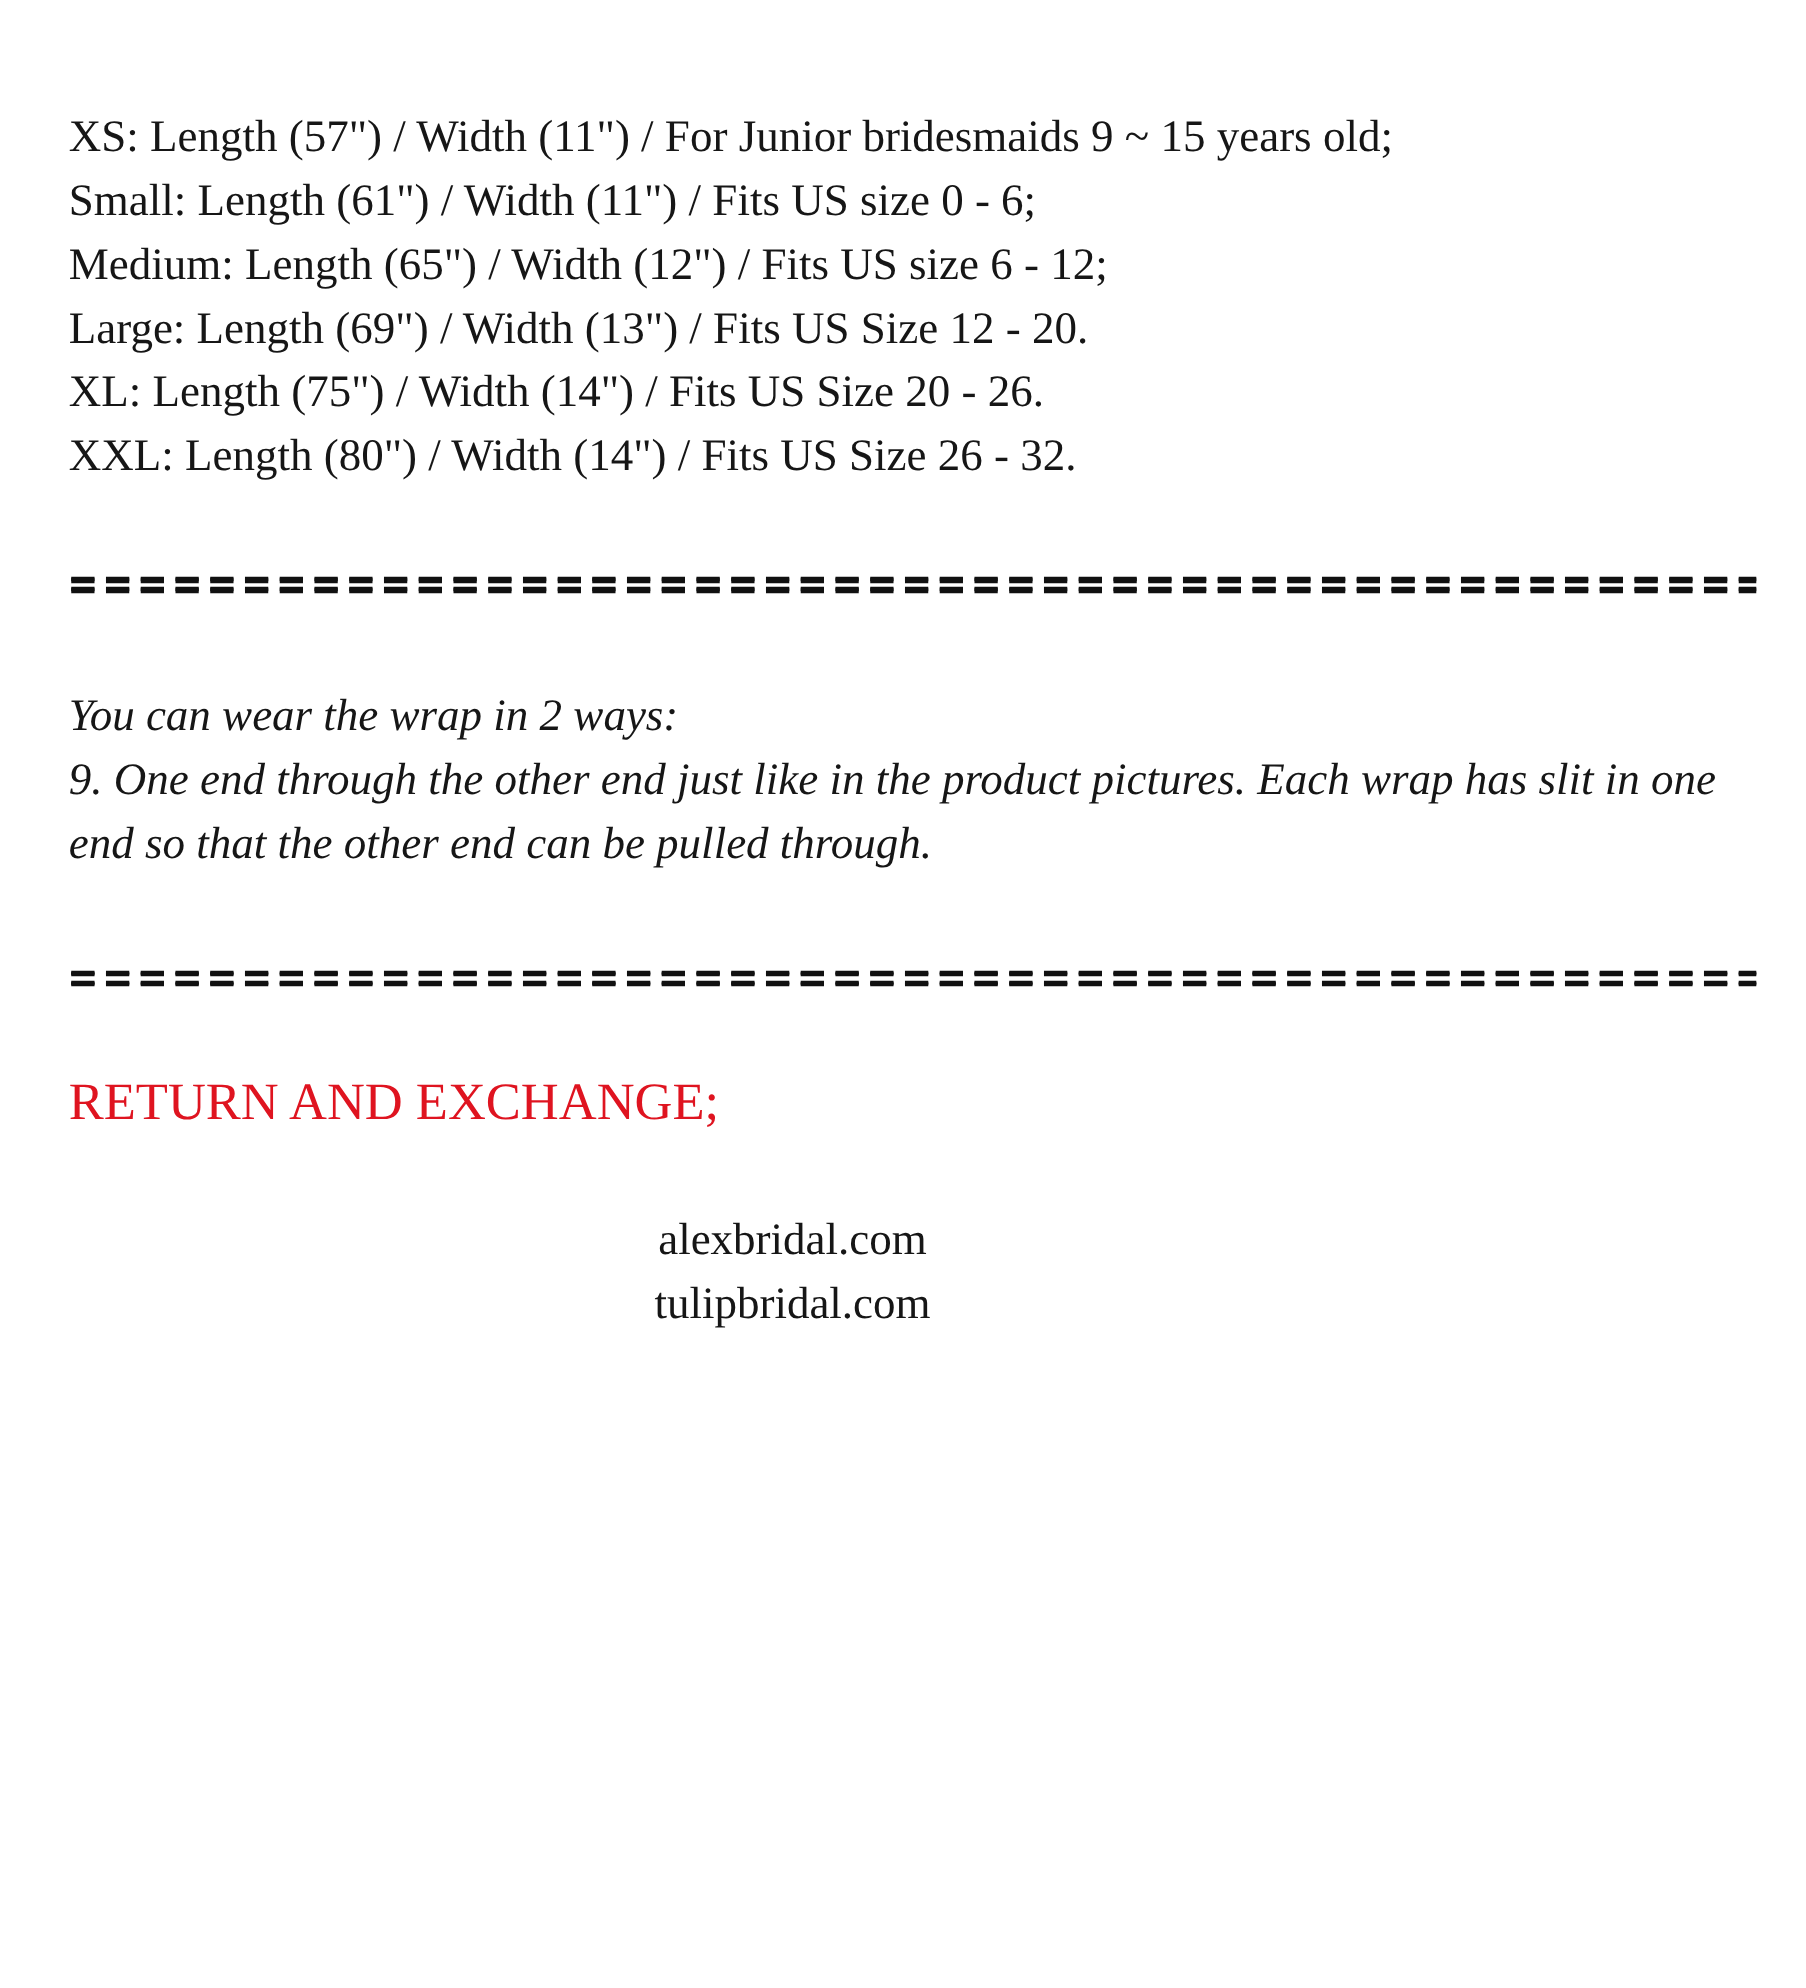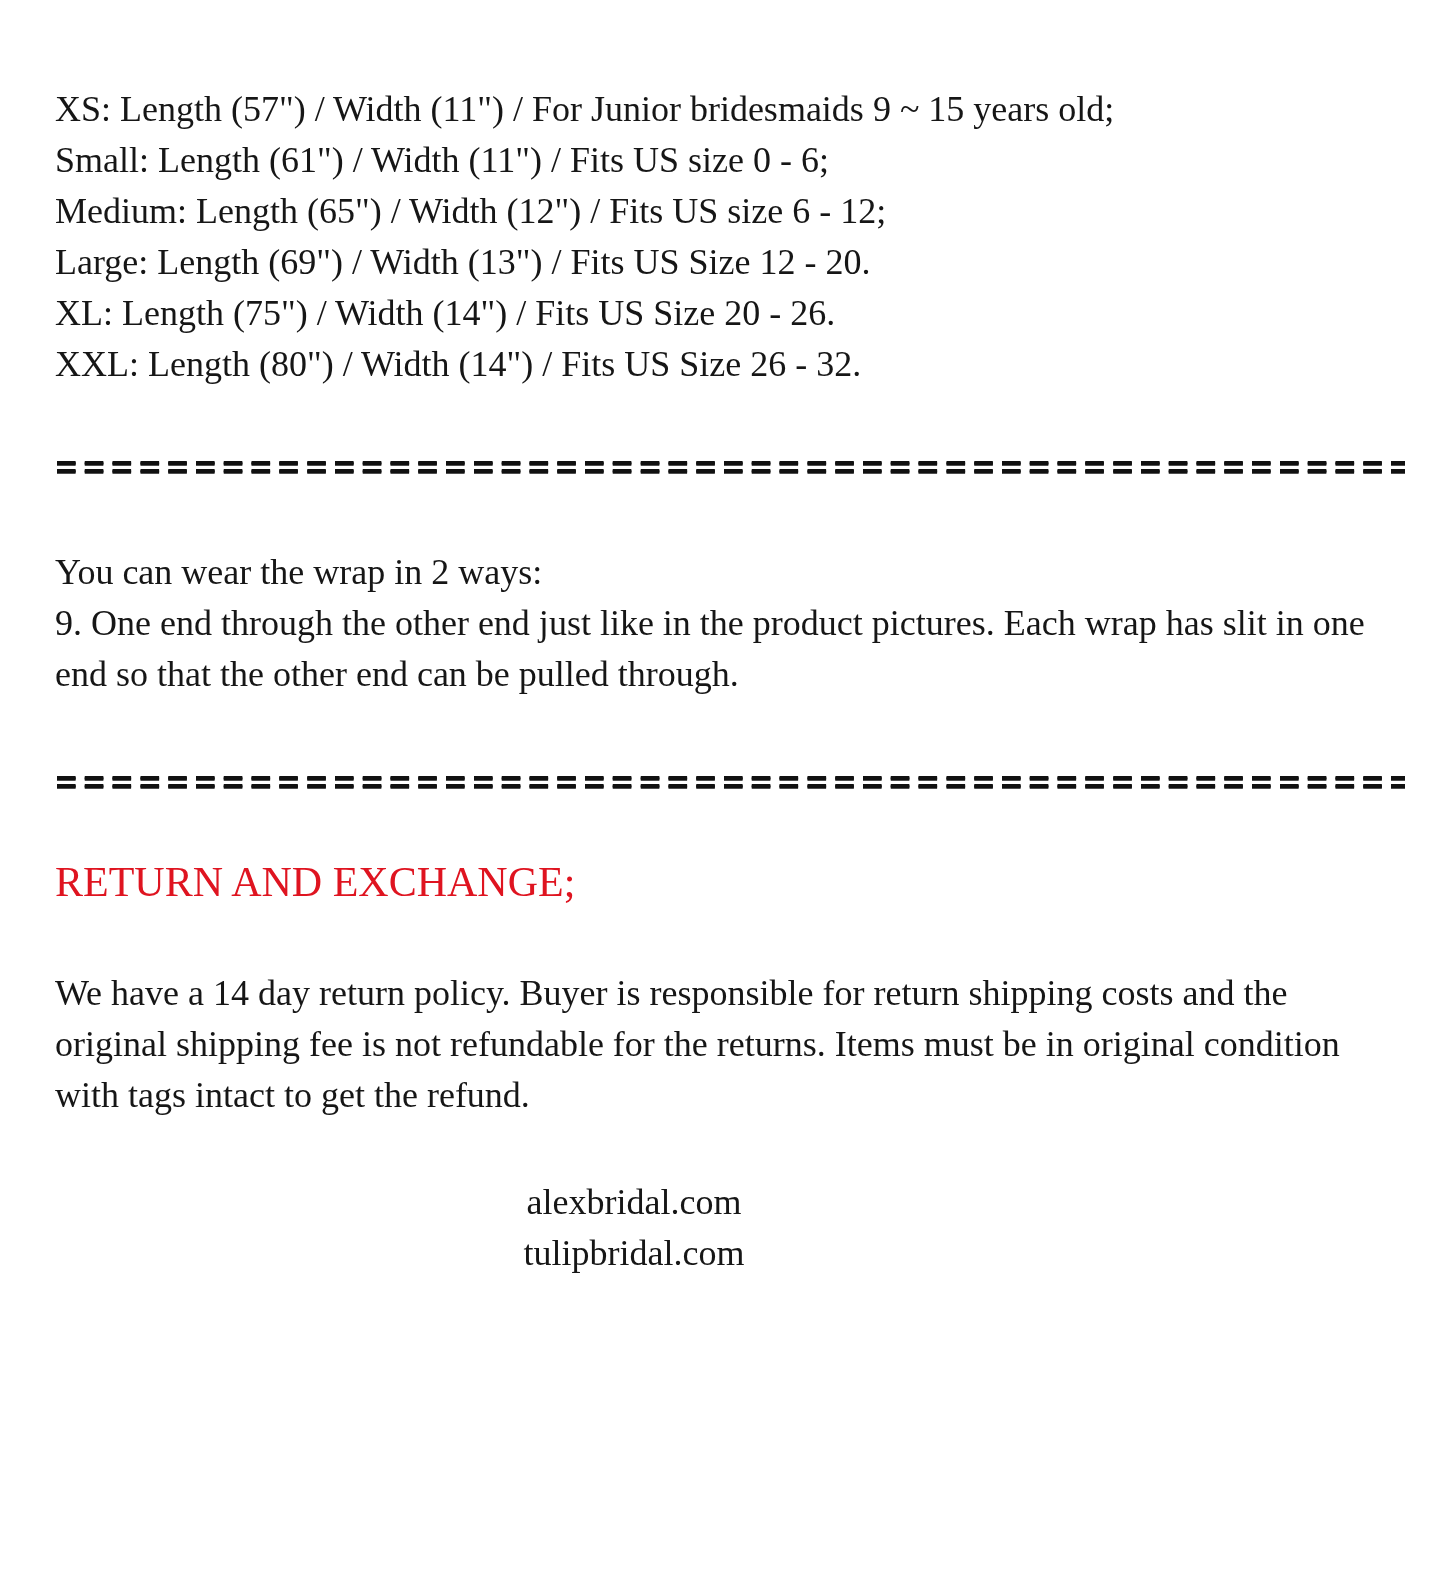--- a/index.html
+++ b/index.html
@@ -37,20 +37,21 @@
     width: 1350px;
     color: #111111;
     text-shadow: 0 1px 0 currentColor, 0 -1px 0 currentColor;
   }
   .divider.second {
     margin-top: 57px;
   }
   .wear-section {
     margin-top: 54px;
     max-width: 1350px;
+    font-style: italic;
   }
   .return-heading {
     margin-top: 46px;
     font-size: 42px;
     line-height: 56px;
     color: #df1420;
     white-space: nowrap;
   }
   .return-body {
     margin-top: 58px;
@@ -80,20 +81,19 @@
 
   <div class="wear-section">
     <div>You can wear the wrap in 2 ways:</div>
     <div>9. One end through the other end just like in the product pictures. Each wrap has slit in one end so that the other end can be pulled through.</div>
   </div>
 
   <div class="divider second">=================================================</div>
 
   <div class="return-heading">RETURN AND EXCHANGE;</div>
 
-  <div class="return-body">We have a 14 day return policy. Buyer is responsible for return shipping costs and the original shipping fee is not refundable for the returns. Items must be in original condition with tags intact to get the refund.</div>
 
   <div class="websites">
     <div>alexbridal.com</div>
     <div>tulipbridal.com</div>
   </div>
 
 </div>
 
 </body></html>

